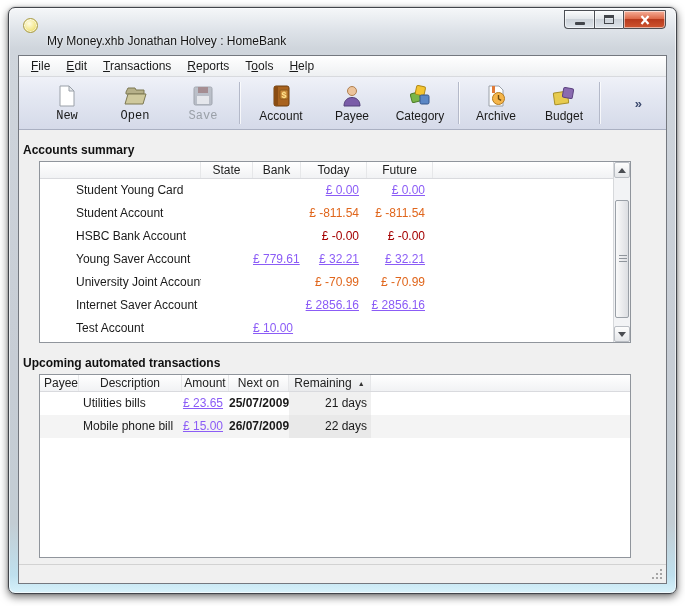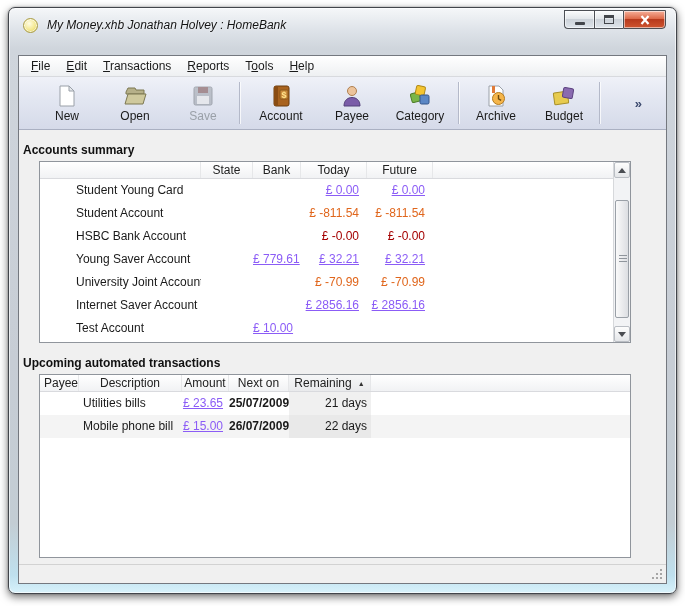--- a/index.html
+++ b/index.html
@@ -8,22 +8,22 @@
 
   
   .window{position:absolute;left:8px;top:7px;width:669px;height:587px;border-radius:7px;
     border:1px solid #42454b;
     background:linear-gradient(180deg,#f5f7f9 0%,#dde2e8 4%,#cfd5dc 7%,#c7cdd5 60%,#c3cdd4 88%,#bfe0ee 97%,#d8f2fb 100%);
     box-shadow:0 3px 9px rgba(0,0,0,.55),0 0 2px rgba(0,0,0,.35),inset 0 0 0 1px rgba(255,255,255,.65);}
   .titlebar{position:relative;height:34px;}
   .app-icon{position:absolute;left:14px;top:10px;width:15px;height:15px;border-radius:50%;
     background:radial-gradient(circle at 40% 35%,#fffce4 0%,#f3e88f 55%,#d9c34a 100%);
     border:1px solid #a99c45;box-shadow:inset 0 0 0 1px rgba(255,255,255,.7);}
-  .title-text{position:absolute;left:38px;top:0;line-height:34px;color:#141414;
-    text-shadow:0 0 3px rgba(255,255,255,.9);font-style:italic;}
+  .title-text{position:absolute;left:38px;top:16px;line-height:34px;color:#141414;
+    text-shadow:0 0 3px rgba(255,255,255,.9);}
   .winbtns{position:absolute;top:2px;right:10px;display:flex;}
   .winbtn{height:19px;border:1px solid #4c4f55;display:flex;align-items:center;justify-content:center;
     box-shadow:inset 0 0 0 1px rgba(255,255,255,.55);}
   .winbtn.min{width:30px;border-radius:0 0 0 4px;border-right:none;
     background:linear-gradient(180deg,#fbfcfd 0%,#e3e7eb 45%,#ccd2d9 50%,#dfe5eb 100%);}
   .winbtn.max{width:29px;border-right:none;
     background:linear-gradient(180deg,#fbfcfd 0%,#e3e7eb 45%,#ccd2d9 50%,#dfe5eb 100%);}
   .winbtn.close{width:43px;border-radius:0 0 4px 0;
     background:linear-gradient(180deg,#f6b09a 0%,#dd6a4a 45%,#b73a1d 50%,#cf5530 100%);}
   .glyph-min{width:10px;height:3px;background:#43464b;margin-top:7px;border-radius:1px;}
@@ -40,21 +40,21 @@
 
   .toolbar{height:53px;flex:0 0 auto;display:flex;align-items:center;padding:0 10px 0 14px;
     background:linear-gradient(180deg,#eff1f8 0%,#e2e6f1 45%,#d5dae9 100%);
     border-bottom:1px solid #aab0c2;}
   .tbtn{display:flex;flex-direction:column;align-items:center;justify-content:center;gap:2px;
     height:47px;padding:2px 4px;border-radius:3px;}
   .tbtn svg{display:block;}
   .tbtn .tlabel{line-height:13px;}
   .tbtn.disabled .tlabel{color:#9aa0a8;}
   .tbtn.disabled svg{opacity:.5;filter:grayscale(35%);}
-  .w68{width:68px;} .w78{width:78px;} .w64{width:64px;} .w72{width:72px;} .w70{width:70px;} .w66{width:66px;}
+  .w68{width:68px;font-family:Liberation Mono, monospace;} .w78{width:78px;} .w64{width:64px;} .w72{width:72px;} .w70{width:70px;} .w66{width:66px;}
   .tsep{width:1px;height:42px;background:#b4b9c9;box-shadow:1px 0 0 rgba(255,255,255,.75);margin:0 2px;}
   .toverflow{margin-left:auto;margin-right:14px;color:#3c4a6e;font-weight:bold;font-size:13px;cursor:default;}
 
   .content{flex:1;overflow:hidden;background:#f0f0f0;}
   .section-label{font-weight:bold;margin:12px 0 3px 4px;line-height:16px;color:#111;}
 
   
   .gtable{position:relative;margin-left:20px;width:592px;background:#fff;border:1px solid #90959c;}
   .acc-table{height:182px;}
   .up-table{height:184px;}

